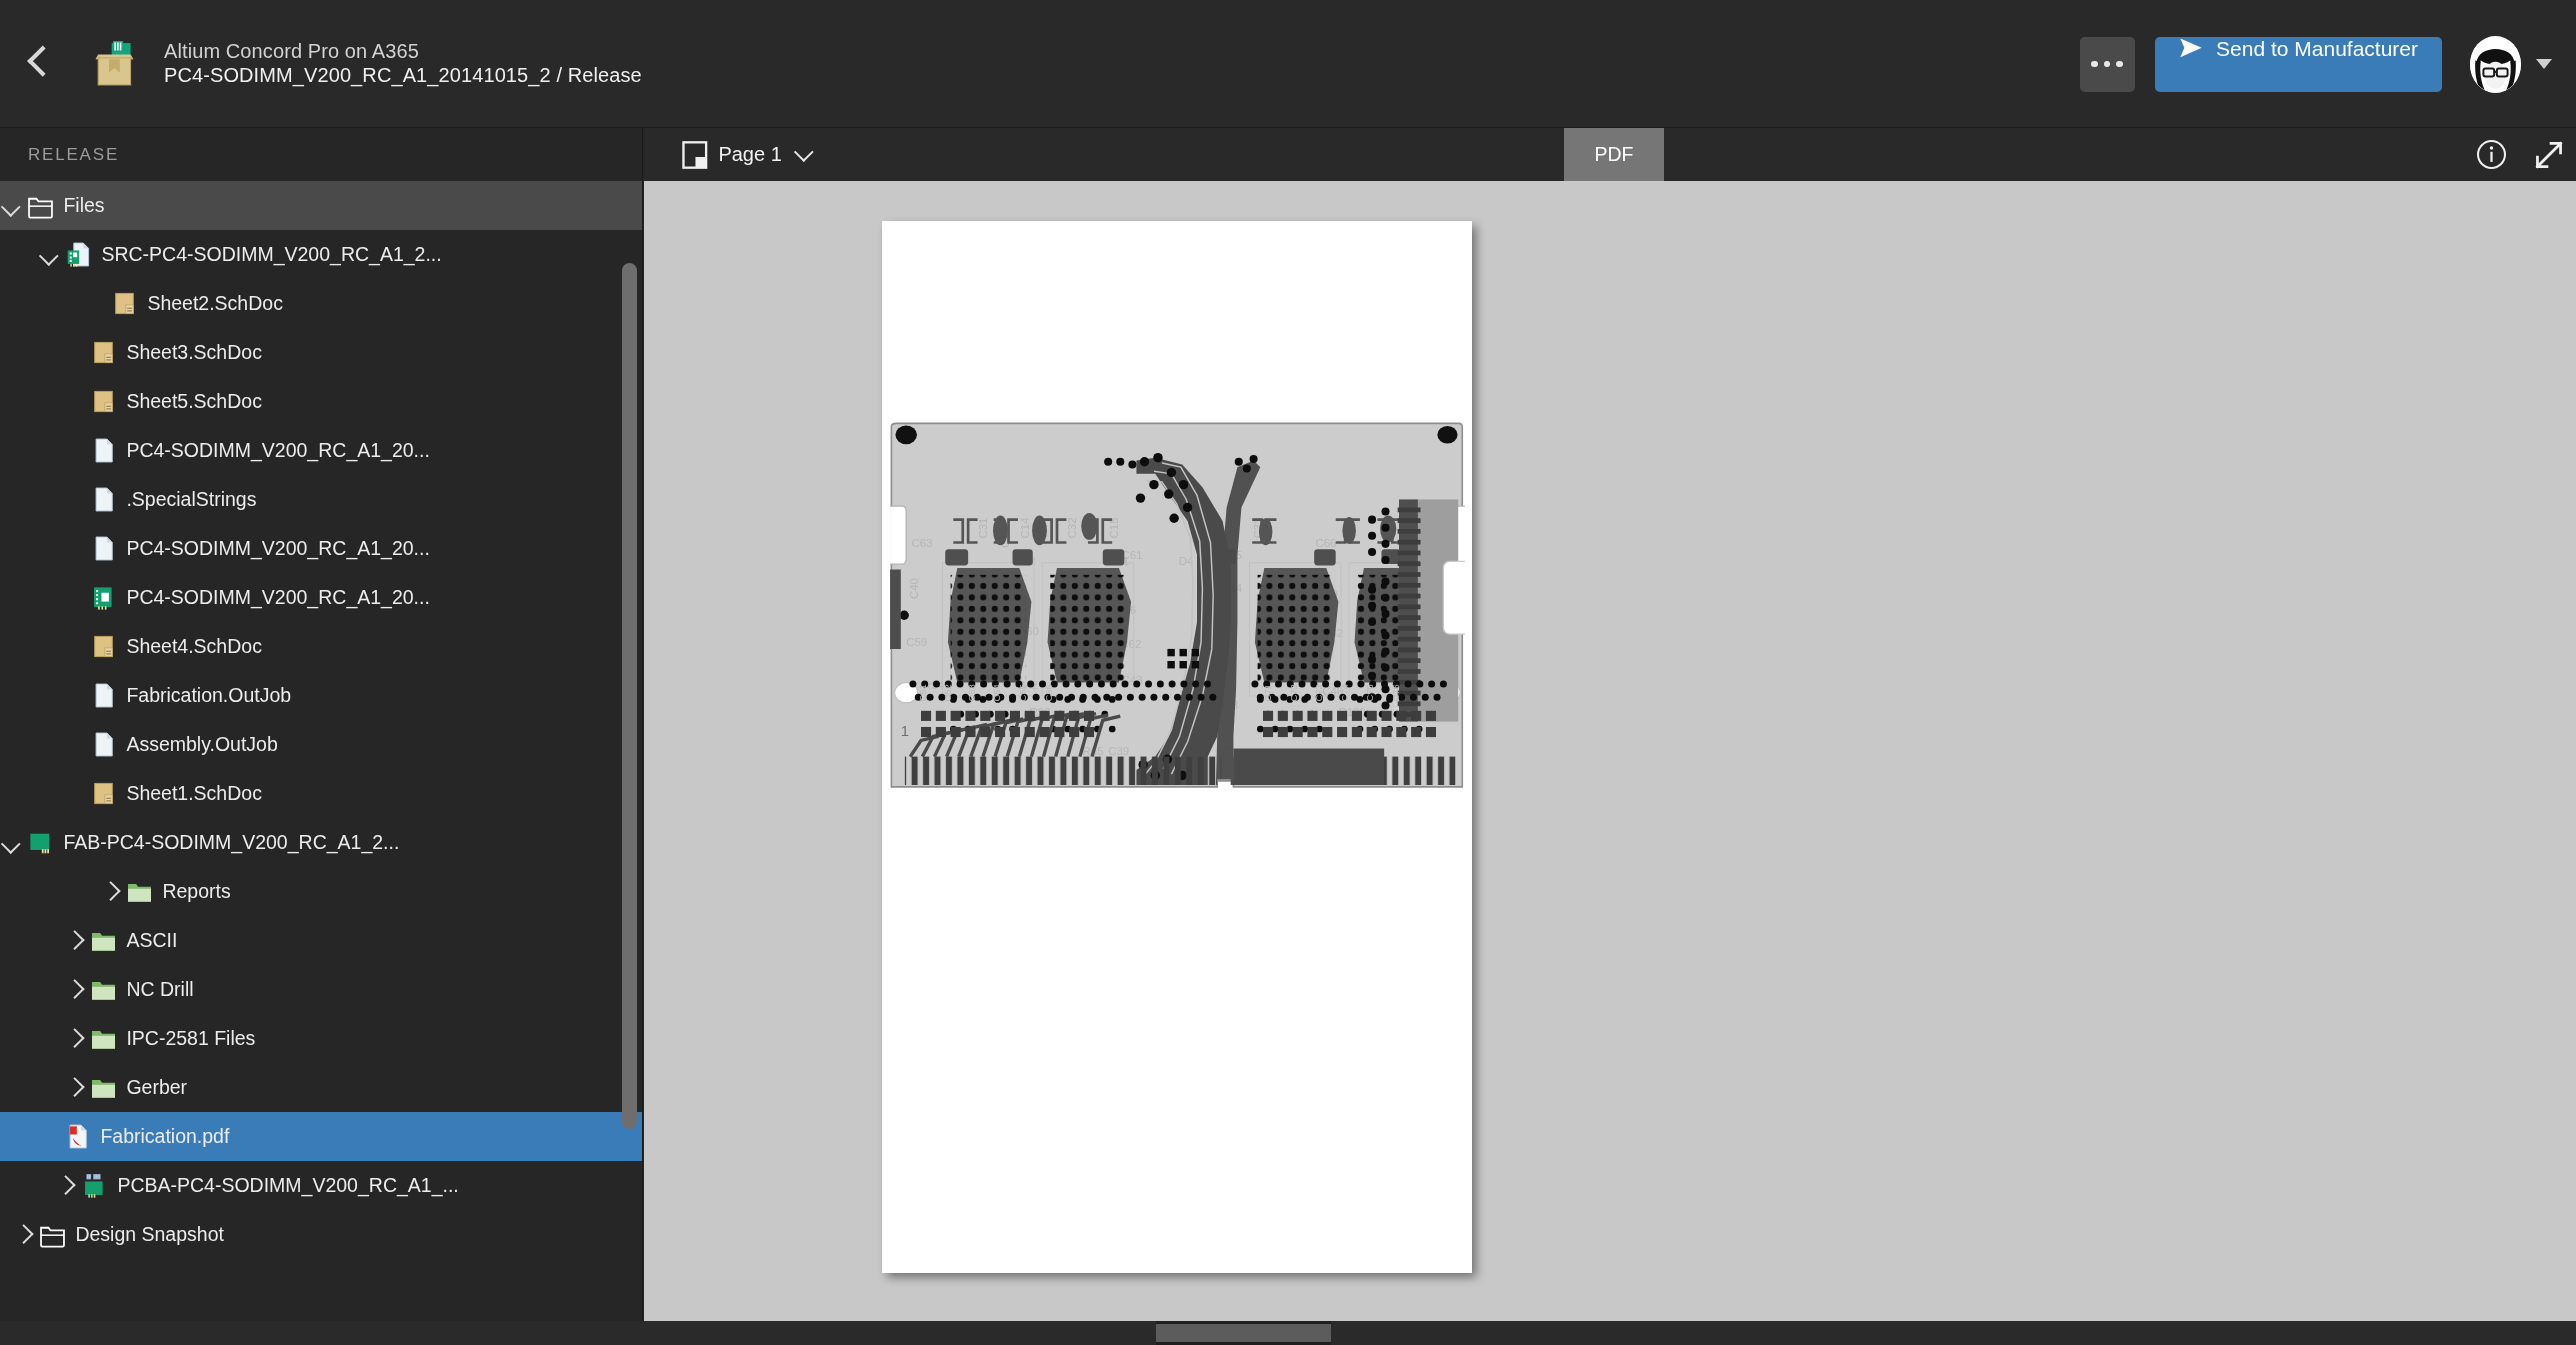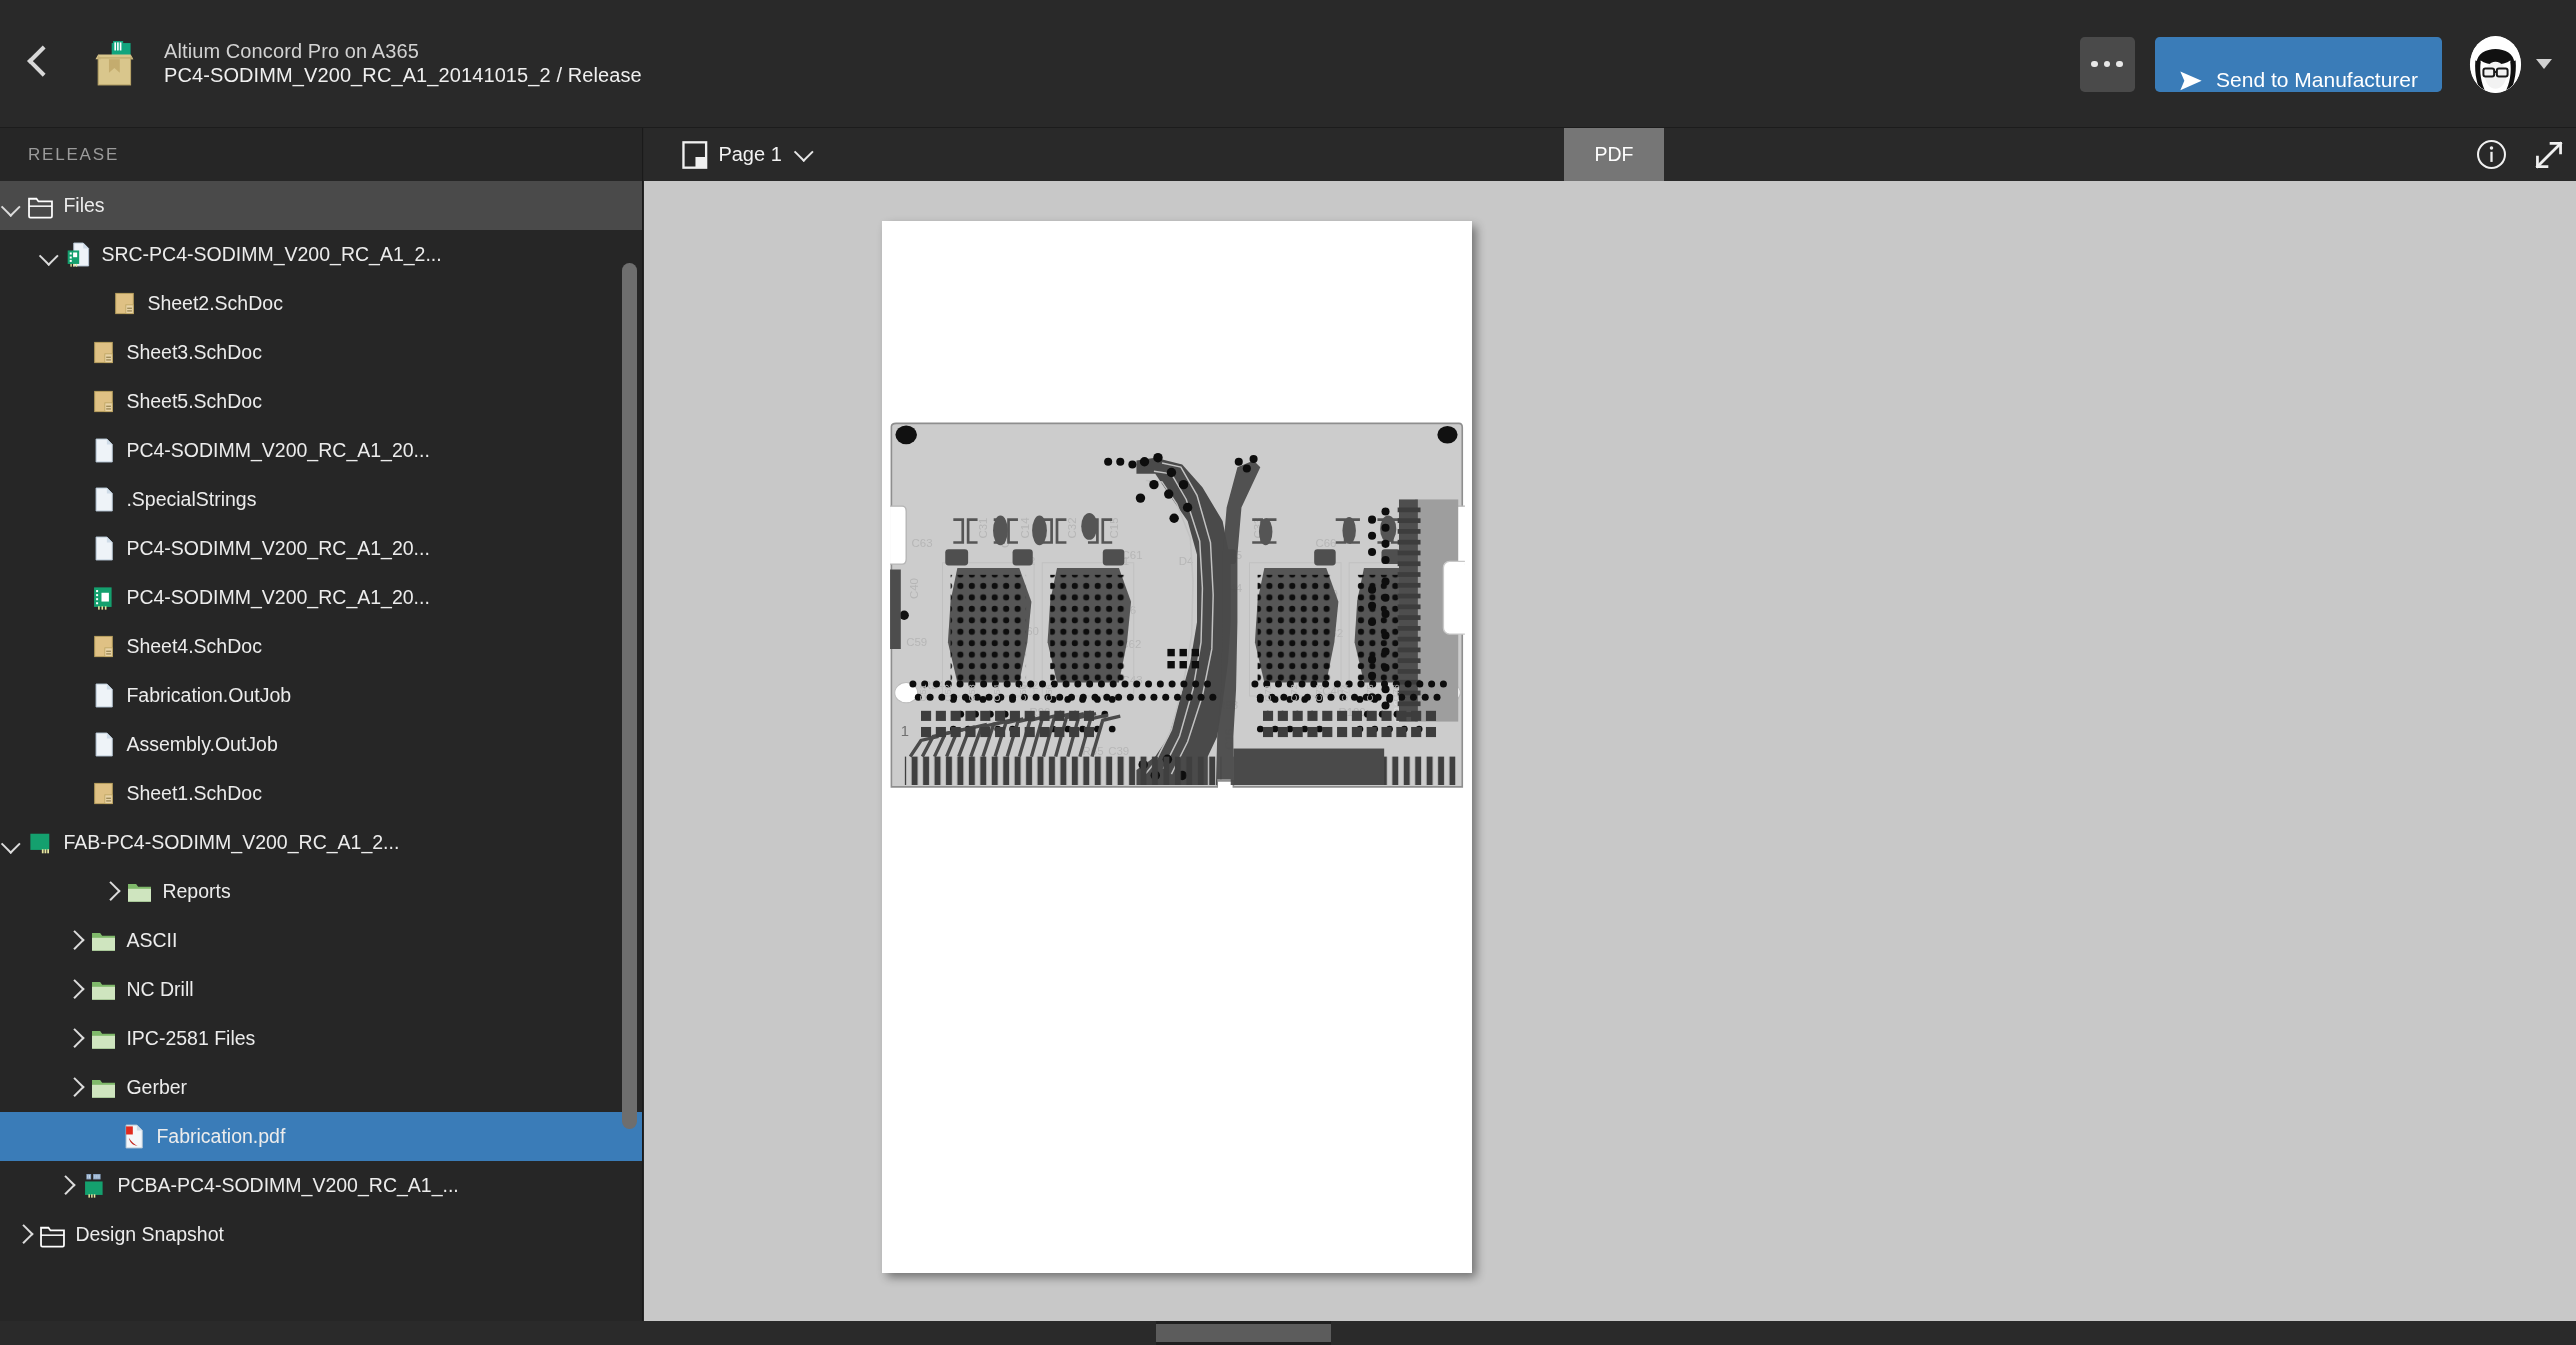--- a/index.html
+++ b/index.html
@@ -45,21 +45,21 @@
   .more-btn {
     width:55px; height:55px; background:#4a4a4a; border-radius:4.7px;
     display:flex; align-items:center; justify-content:center; cursor:pointer;
     margin-right:20px;
   }
   .more-btn .dots { display:flex; gap:6px; }
   .more-btn .dots i { width:6.7px; height:6.7px; border-radius:50%; background:#e8e8e8; display:block;}
 
   .send-btn {
     height:55px; background:#3a7cb8; border-radius:4.7px;
-    display:flex; align-items:flex-end; gap:13.5px; padding:0 24px;
+    display:flex; align-items:flex-start; gap:13.5px; padding:0 24px;
     color:#fff; font-size:21px; cursor:pointer; white-space:nowrap;
     margin-right:28px;
   }
   .send-icon { width:24px; height:21.6px; display:block; }
 
   .avatar-wrap { display:flex; align-items:center; gap:15px; margin-right:24px; cursor:pointer;}
   .avatar {
     width:51px; height:57px; border-radius:50%; background:#fff; overflow:hidden;
     display:block;
   }
@@ -418,21 +418,21 @@
           <span class="lbl">IPC-2581 Files</span>
         </div>
         <div class="tree-row" style="padding-left: 63px;">
           <span class="twisty closed"></span>
           <svg class="ic" viewBox="0 0 40 40">
             <path d="M3 9 h12 l3 4 h19 v22 H3 Z" fill="#7fb96a"></path>
             <path d="M3 16 h34 v19 H3 Z" fill="#cfe5bf"></path>
           </svg>
           <span class="lbl">Gerber</span>
         </div>
-        <div class="tree-row selected" style="padding-left: 93px;">
+        <div class="tree-row selected" style="padding-left: 37px;">
           <span class="twisty none"></span>
           <svg class="ic" viewBox="0 0 40 40">
             <path d="M9 3 h16 l8 8 v26 H9 Z" fill="#f4f7fa" stroke="#b6c6d4" stroke-width="1.4"></path>
             <path d="M25 3 l8 8 h-8 Z" fill="#cfdce8"></path>
             <rect x="9" y="5" width="10" height="12" fill="#e02b20"></rect>
             <path d="M13 22 c4 6 8 10 13 12 c-7 -1 -11 -4 -13 -12 Z" fill="#c2241b"></path>
           </svg>
           <span class="lbl">Fabrication.pdf</span>
         </div>
         <div class="tree-row" style="padding-left: 54px;">

